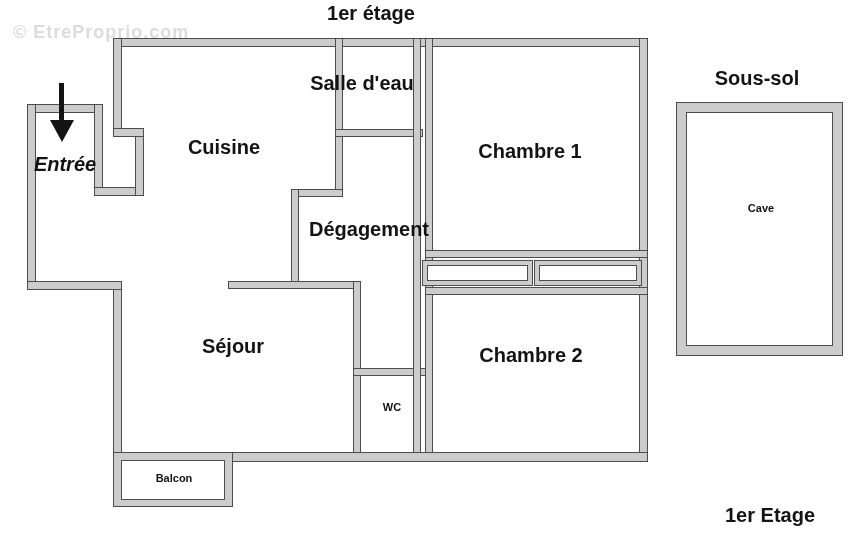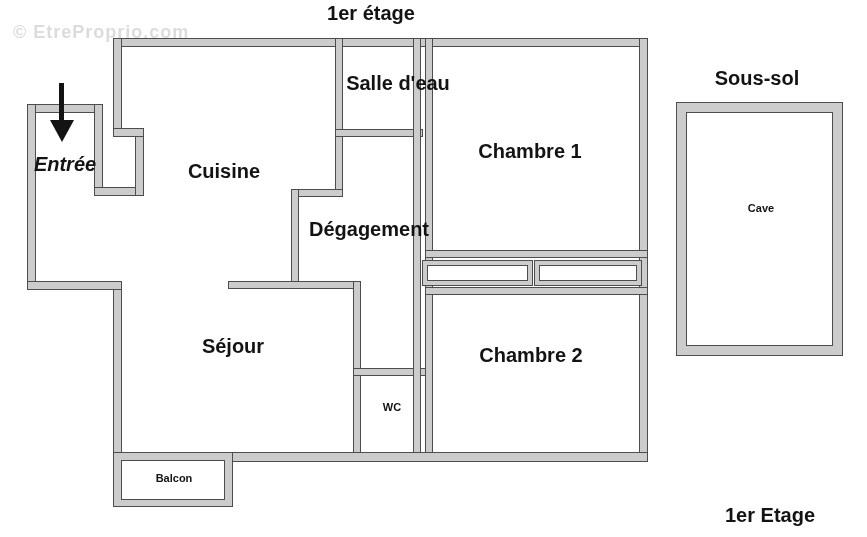--- a/index.html
+++ b/index.html
@@ -82,22 +82,22 @@
 
   <div class="w" style="left:113px;top:452px;width:120px;height:55px;"></div>
   <div class="box-room" style="left:121px;top:460px;width:104px;height:40px;z-index:2;"></div>
 
   <div class="cave-box"></div>
 
   <div class="arrow-shaft"></div>
   <div class="arrow-head"></div>
 
   <div class="label" style="left:65px;top:164px;font-style:italic;">Entrée</div>
-  <div class="label" style="left:224px;top:147px;margin-top:24px;">Cuisine</div>
-  <div class="label" style="left:398px;top:83px;">Salle d'eau</div>
+  <div class="label" style="left:224px;top:147px;">Cuisine</div>
+  <div class="label" style="left:362px;top:83px;">Salle d'eau</div>
   <div class="label" style="left:530px;top:151px;">Chambre 1</div>
   <div class="label" style="left:361px;top:229px;margin-left:8px;">Dégagement</div>
   <div class="label" style="left:233px;top:346px;">Séjour</div>
   <div class="label small" style="left:392px;top:407px;">WC</div>
   <div class="label" style="left:531px;top:355px;">Chambre 2</div>
   <div class="label small" style="left:174px;top:478px;">Balcon</div>
   <div class="label small" style="left:761px;top:208px;">Cave</div>
 
 </div>
 

